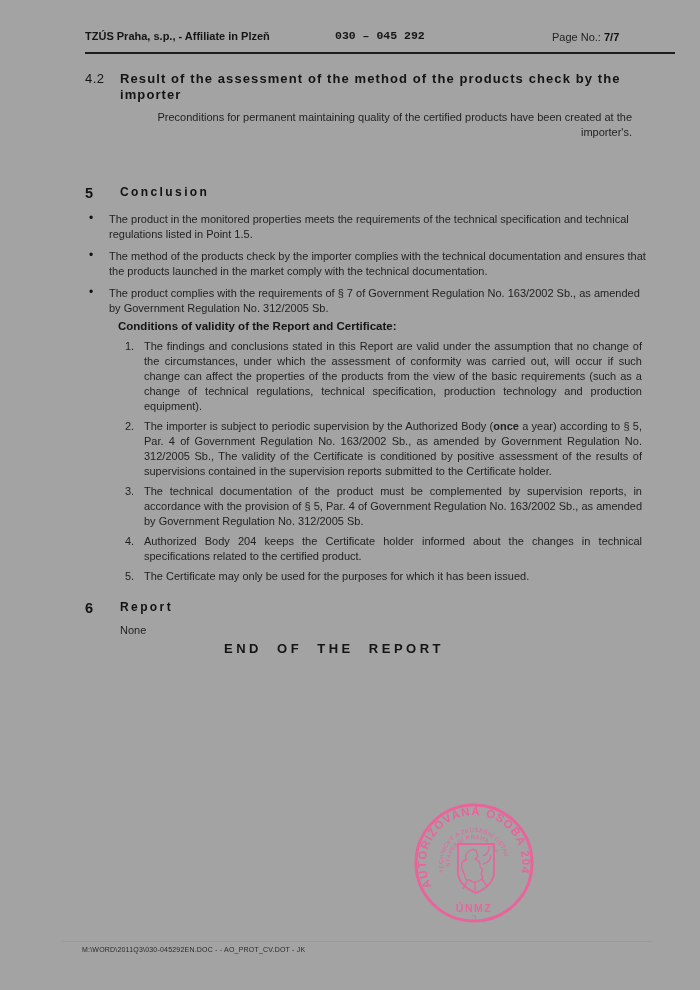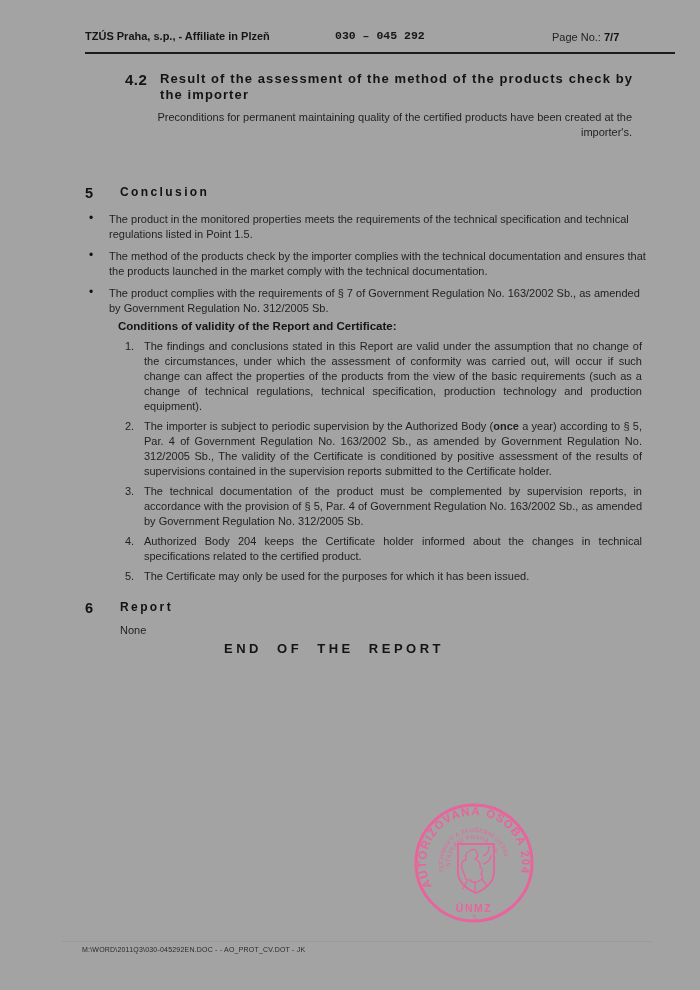--- a/index.html
+++ b/index.html
@@ -9,21 +9,21 @@
     font-family:"Liberation Sans",sans-serif;color:#1f1f1f;
   }
   
   .hdr-company{position:absolute;left:85px;top:30px;font-size:11px;font-weight:bold;color:#151515;}
   .hdr-number{position:absolute;left:335px;top:29px;font-size:11.5px;font-weight:bold;color:#151515;font-family:Liberation Mono, monospace;}
   .hdr-page{position:absolute;left:552px;top:31px;font-size:11px;color:#222;}
   .hdr-page b{font-weight:bold;color:#111;}
   .hdr-rule{position:absolute;left:85px;top:52px;width:590px;height:2px;background:#1c1c1c;}
   
   .sec42{position:absolute;left:85px;top:71px;width:575px;display:flex;}
-  .sec-num{font-size:15px;font-weight:bold;color:#141414;width:35px;flex:0 0 35px;letter-spacing:.5px;margin-left:40px;}
+  .sec-num{font-size:13px;font-weight:normal;color:#141414;width:35px;flex:0 0 35px;letter-spacing:.5px;}
   .sec42-title{font-size:13px;font-weight:bold;color:#141414;letter-spacing:1.1px;line-height:16px;width:548px;}
   .sec42-body{position:absolute;left:120px;top:110px;width:512px;font-size:11px;line-height:14.5px;text-align:right;}
   
   .sec5{position:absolute;left:85px;top:185px;display:flex;}
   .sec-num-big{font-size:14.5px;font-weight:bold;color:#121212;width:35px;flex:0 0 35px;}
   .sec-title-big{font-size:12px;font-weight:bold;color:#121212;letter-spacing:2.4px;}
   .bullets{position:absolute;left:88px;top:212px;width:565px;margin:0;padding:0;list-style:none;}
   .bullets li{position:relative;padding-left:21px;font-size:11px;line-height:15px;margin-bottom:7px;}
   .bullets li .dot{position:absolute;left:1px;top:-1px;font-size:12px;color:#111;}
   

